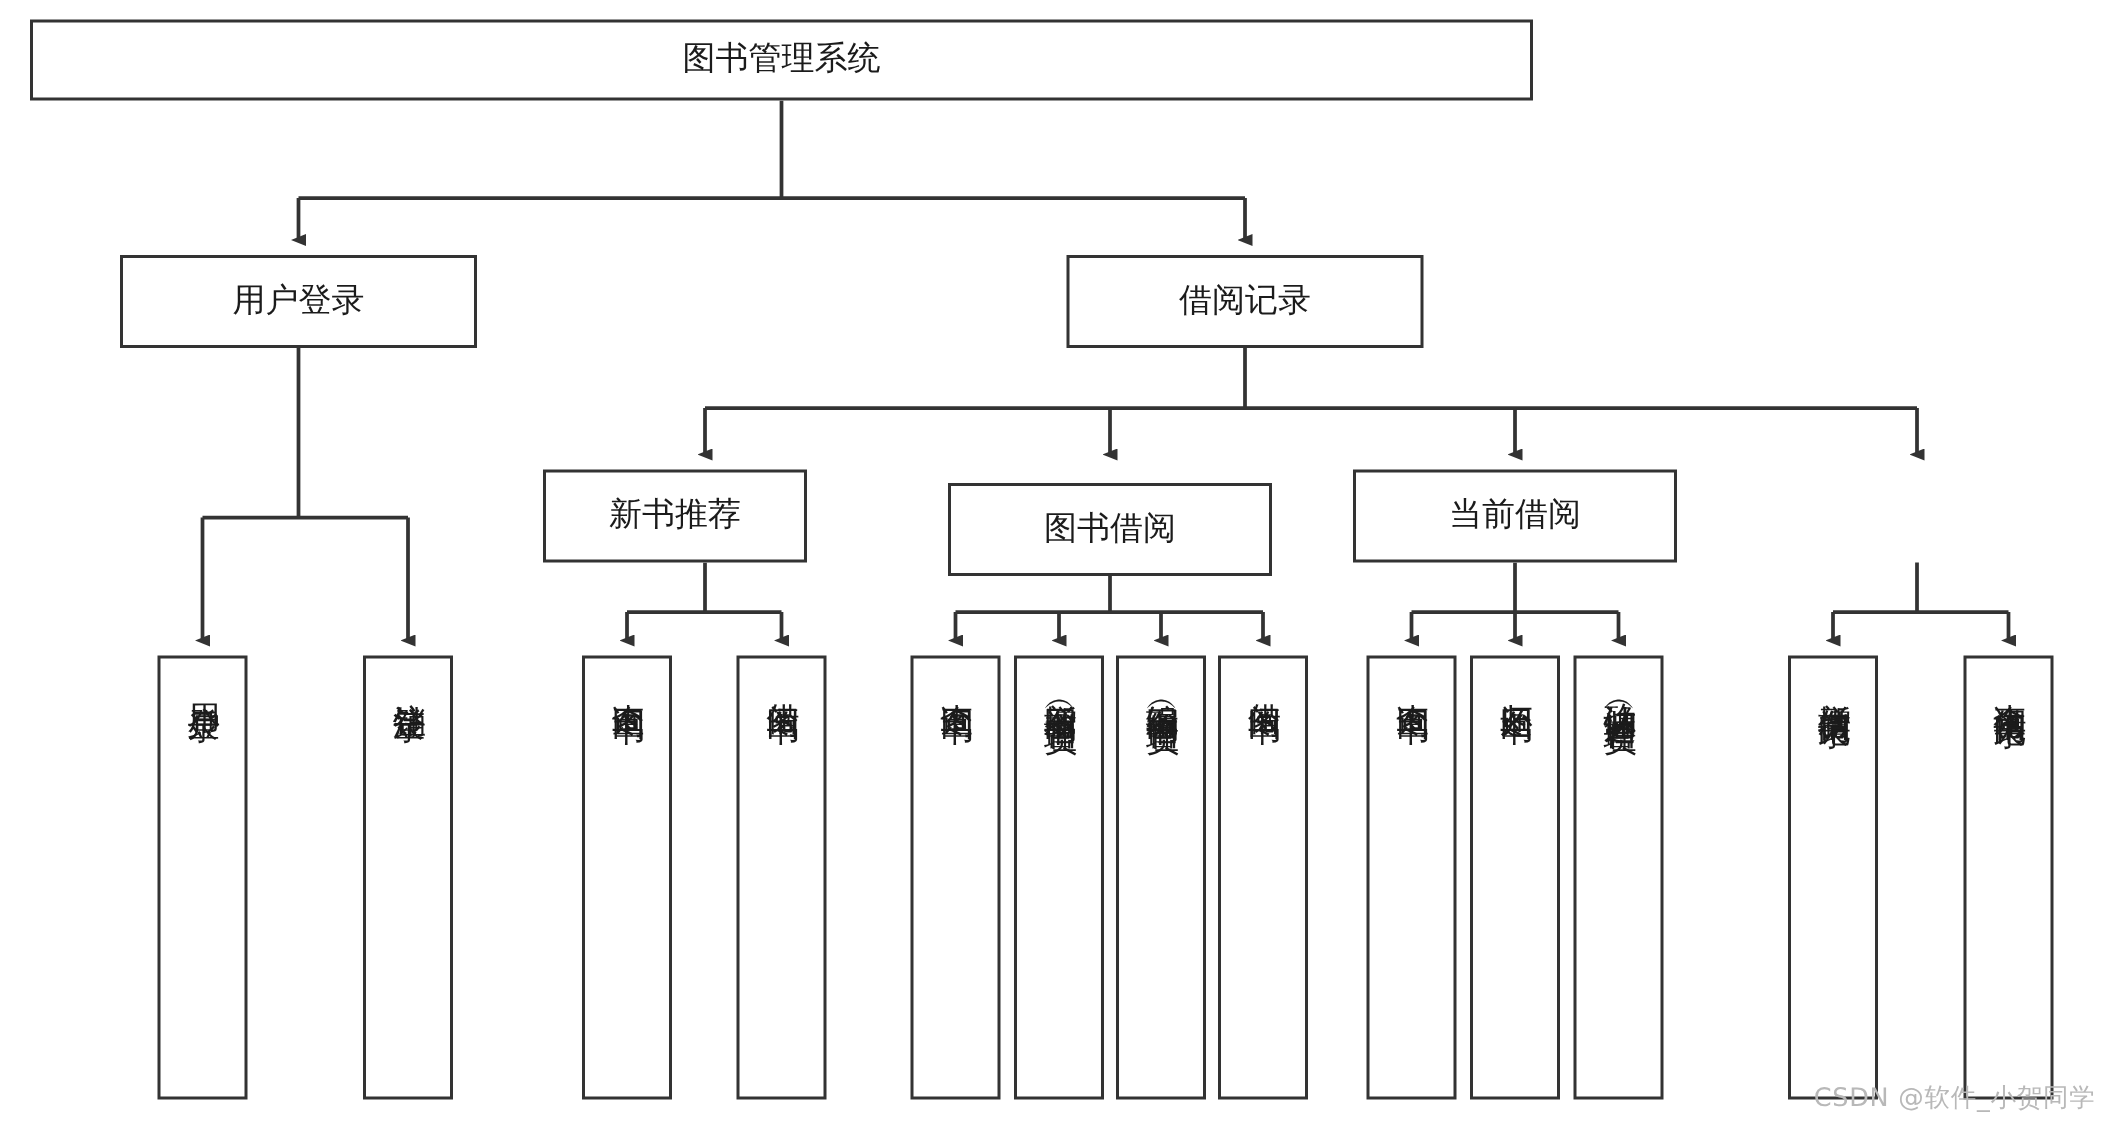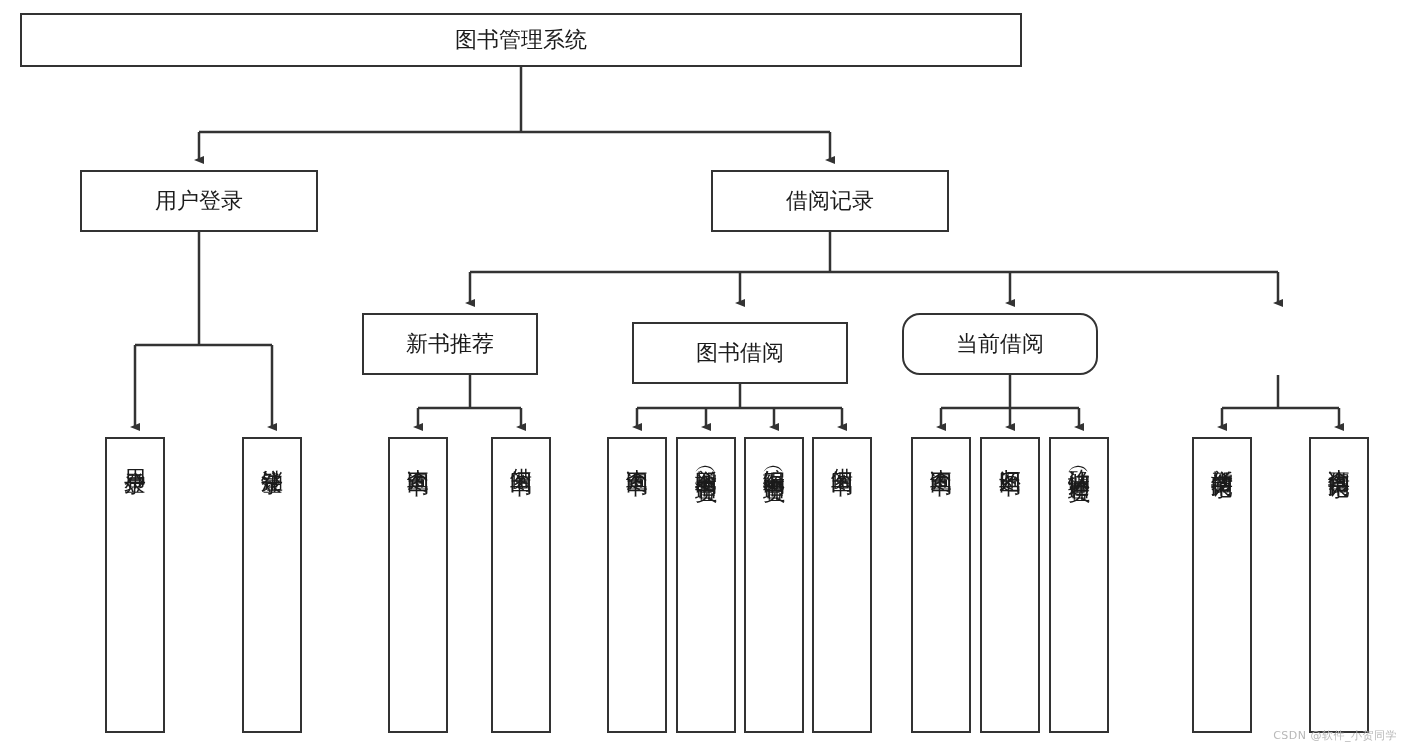--- a/index.html
+++ b/index.html
@@ -57,21 +57,21 @@
     text-orientation: upright;
     letter-spacing: 2px;
     line-height: 1;
     white-space: nowrap;
     display: block;
   }
   .watermark {
     position: absolute;
     right: 8px;
     bottom: 4px;
-    font-size: 11px;
+    font-size: 17px;
     color: #b8b8b8;
     letter-spacing: 0.5px;
     white-space: nowrap;
     margin-top: 40px;
   }
 </style>
 </head>
 <body>
 
 <div id="canvas">
@@ -136,21 +136,21 @@
   <div class="node l2" style="left:711px; top:170px; width:238px; height:62px;">
     <span>借阅记录</span>
   </div>
 
   <div class="node l3" style="left:362px; top:313px; width:176px; height:62px;">
     <span>新书推荐</span>
   </div>
   <div class="node l3" style="left:632px; top:322px; width:216px; height:62px;">
     <span>图书借阅</span>
   </div>
-  <div class="node l3" style="left:902px; top:313px; width:196px; height:62px;border-radius:18px;">
+  <div class="node l3" style="left:902px; top:313px; width:216px; height:62px;">
     <span>当前借阅</span>
   </div>
 
   <div class="node leaf" style="left:105px; top:437px; width:60px; height:296px;">
     <span class="vtext">用户登录</span>
   </div>
   <div class="node leaf" style="left:242px; top:437px; width:60px; height:296px;">
     <span class="vtext">注销登录</span>
   </div>
 

